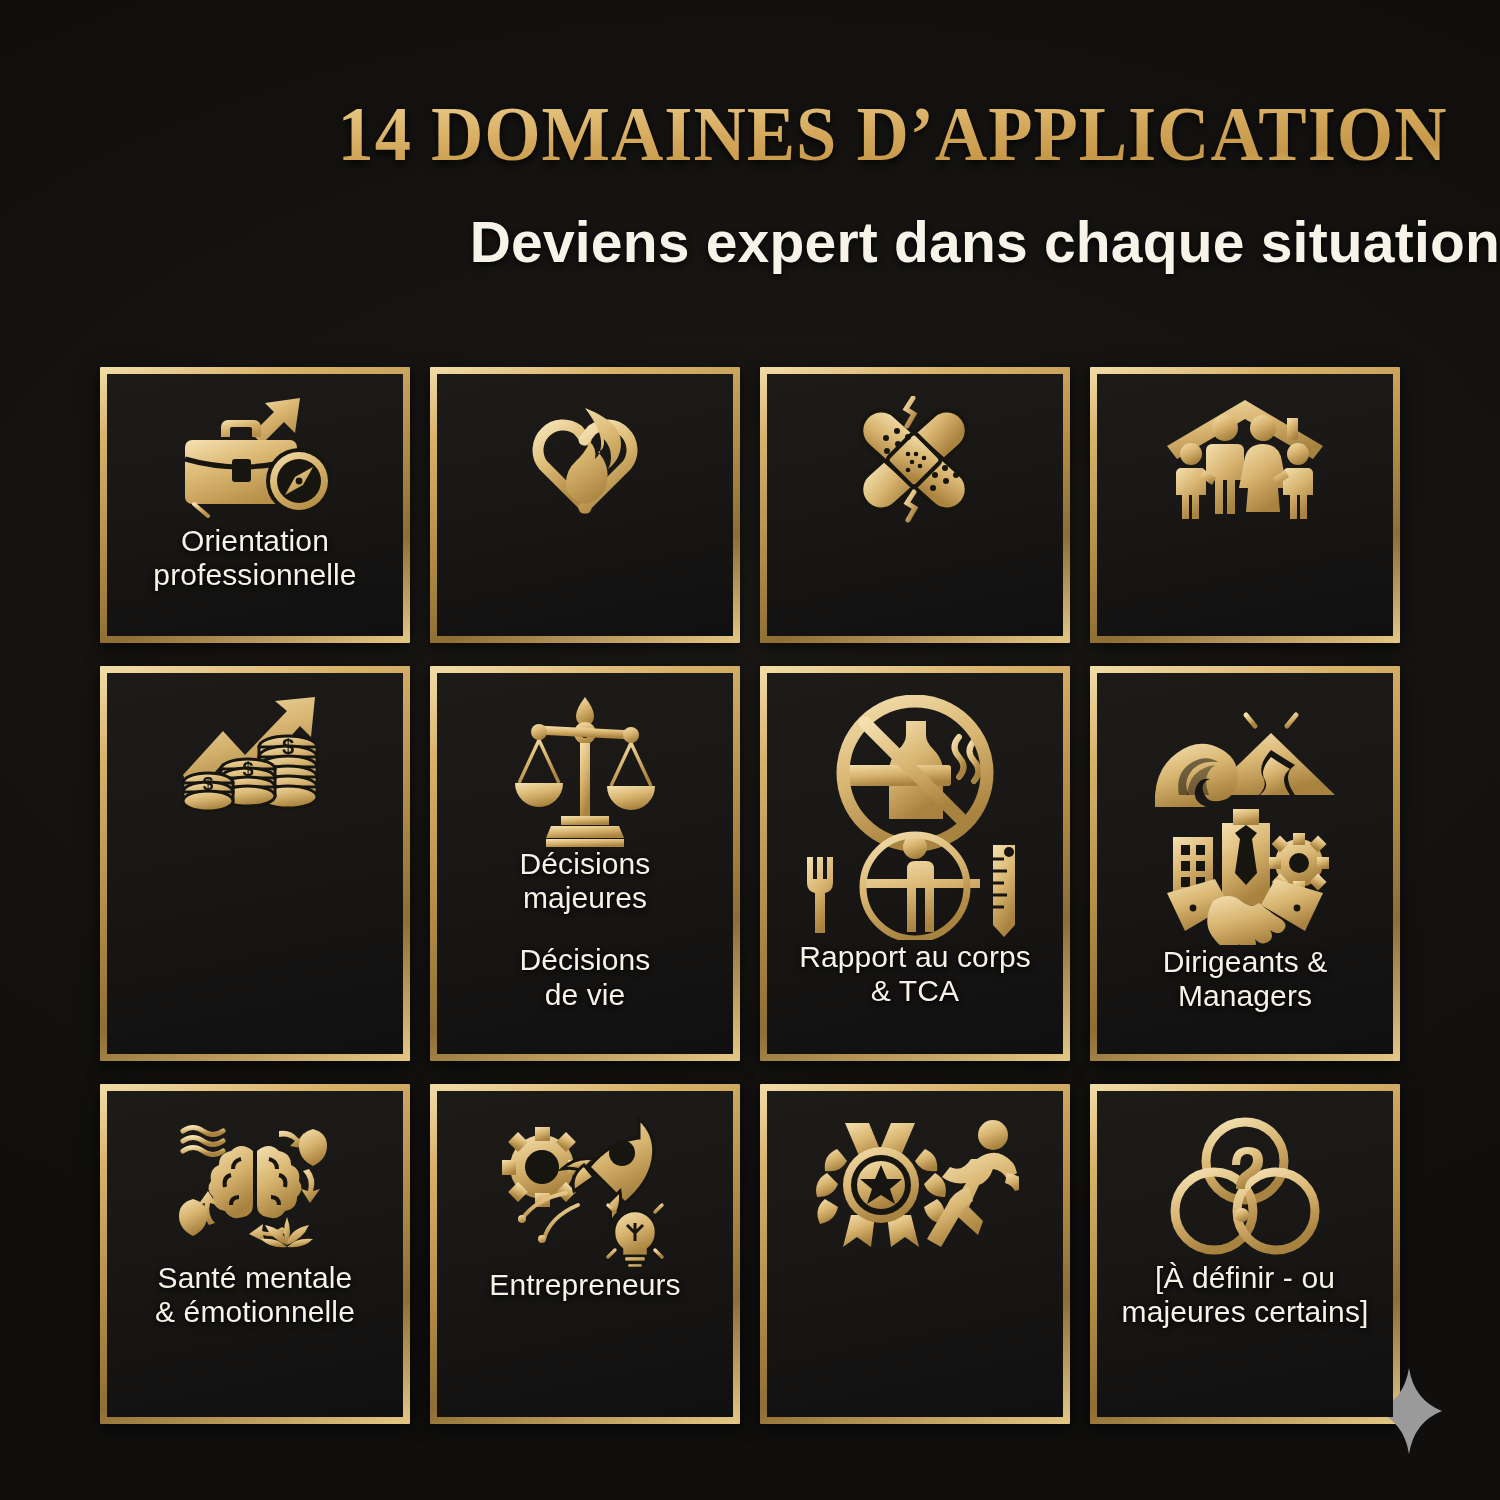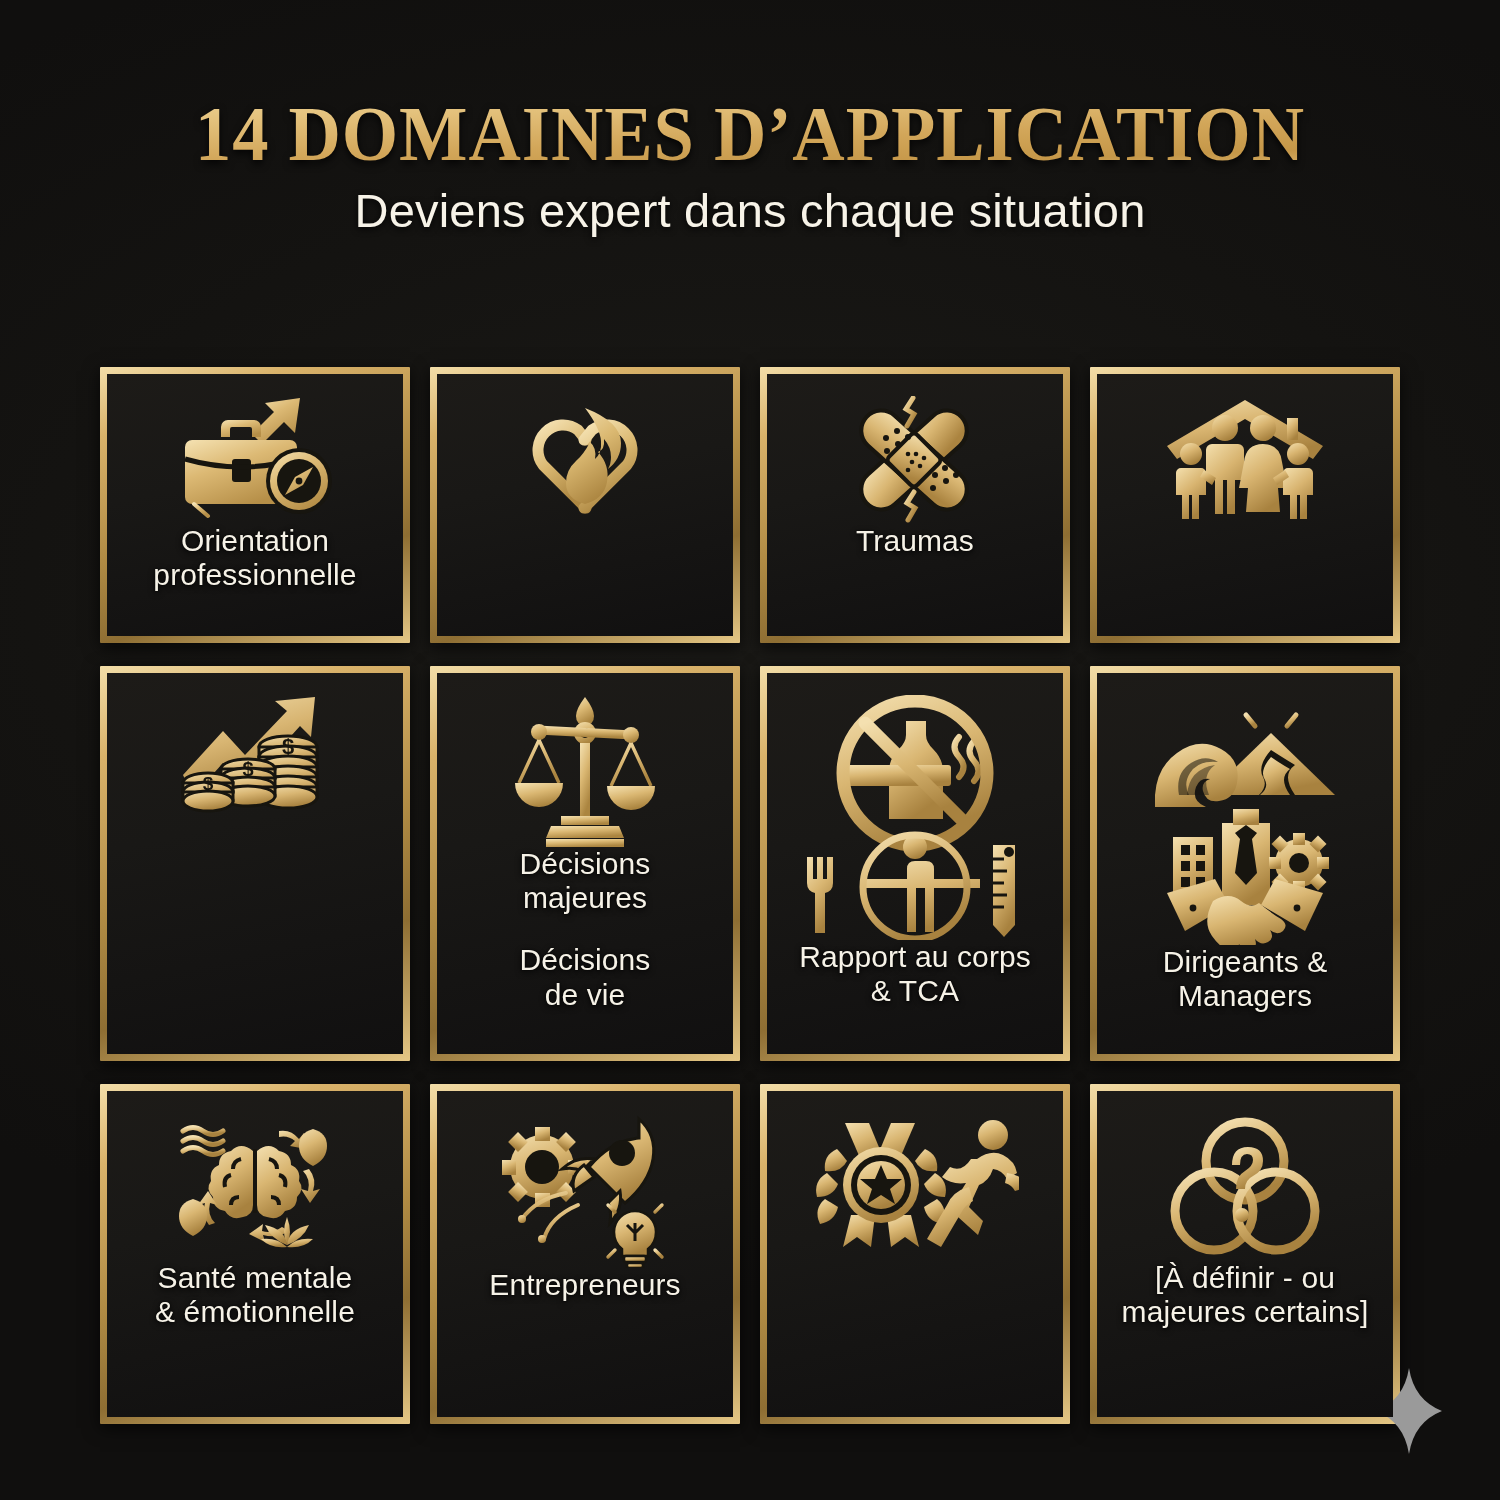--- a/index.html
+++ b/index.html
@@ -19,43 +19,43 @@
     background:
       radial-gradient(ellipse 1200px 700px at 50% 40%, #1b1a17 0%, #141311 60%, #100f0e 100%);
   }
 
   
   .header {
     position: absolute;
     top: 95px;
     left: 0;
     width: 1500px;
-    text-align: center;
+    text-align: right;
   }
 
   .title {
     font-family: "Liberation Serif", "DejaVu Serif", serif;
     font-size: 78px;
     font-weight: bold;
     letter-spacing: 1px;
     line-height: 1.0;
     background: linear-gradient(178deg, #f0d79a 0%, #e3c07a 26%, #d2a659 55%, #c59748 78%, #e0bd78 100%);
     -webkit-background-clip: text;
     background-clip: text;
     color: transparent;
     -webkit-text-fill-color: transparent;
     filter: drop-shadow(0 3px 4px rgba(0,0,0,0.85));
     transform: scaleX(0.93);
     white-space: nowrap;
   }
 
   .subtitle {
-    margin-top: 10px;
-    font-size: 47px;
-    font-weight: 400;
+    margin-top: 36px;
+    font-size: 57px;
+    font-weight: 700;
     color: #f7f3e8;
     letter-spacing: 0.2px;
     text-shadow: 0 2px 7px rgba(0,0,0,0.9);
     white-space: nowrap;
   }
 
   
   .grid {
     position: absolute;
     left: 100px;
@@ -241,23 +241,20 @@
               <circle cx="68" cy="58" r="2.3"></circle>
                 <circle cx="76" cy="58" r="2.3"></circle>
                 <circle cx="84" cy="62" r="2.3"></circle>
                 <circle cx="72" cy="66" r="2.3"></circle>
                 <circle cx="80" cy="70" r="2.3"></circle>
                 <circle cx="68" cy="74" r="2.3"></circle>
             </g>
             <path d="M73 2 l-7 11 l8 5 l-7 12" stroke="url(#g3)" stroke-width="5" fill="none" stroke-linecap="round"></path>
             <path d="M74 96 l-7 11 l8 5 l-7 12" stroke="url(#g3)" stroke-width="5" fill="none" stroke-linecap="round"></path>
           </svg>
-        </div>
-        <div class="labels">
-          <div class="label">Traumas</div>
         </div>
       </div>
     </div>
 
     <div class="cell row1">
       <div class="cell-inner">
         <div class="icon-wrap">
           <svg width="164" height="128" viewBox="0 0 164 128">
             <defs>
                 <linearGradient id="g4" x1="0" y1="0" x2="0.5" y2="1">

